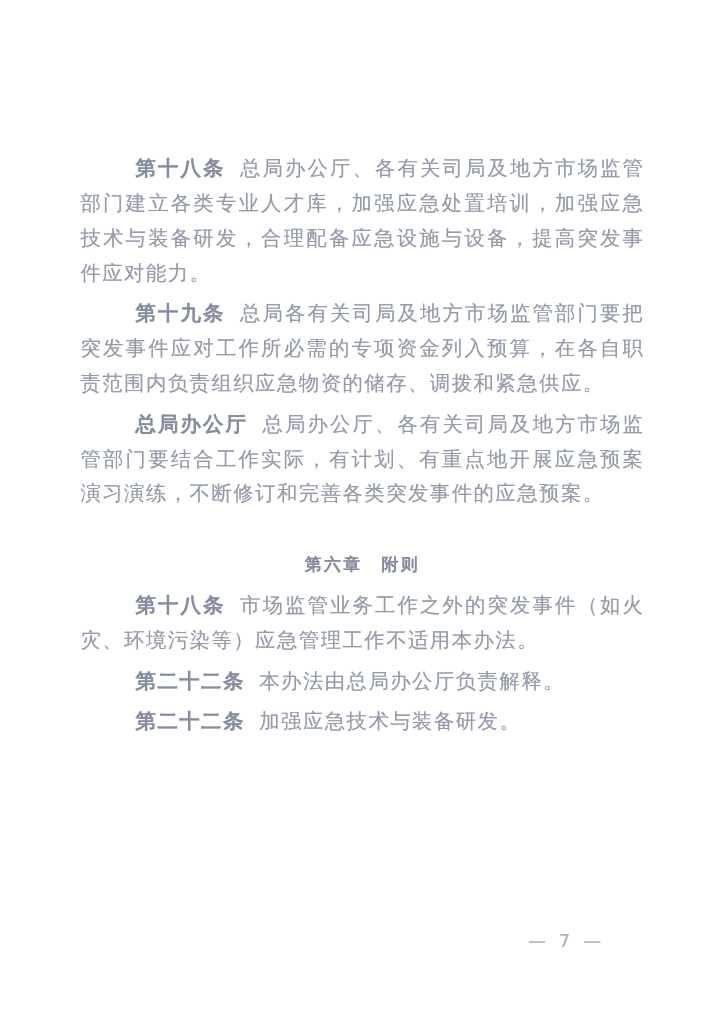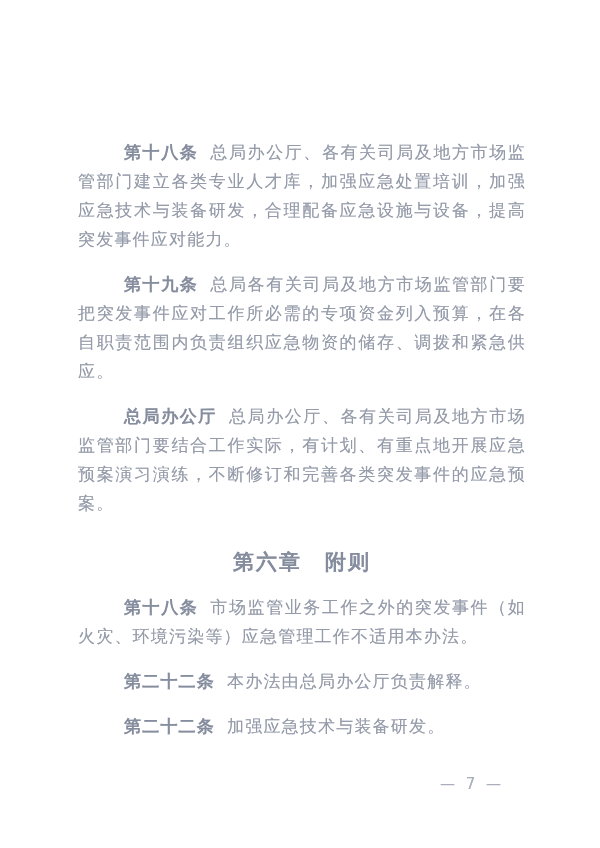--- a/index.html
+++ b/index.html
@@ -17,35 +17,35 @@
     left: 62px;
     width: 480px;
     font-size: 17px;
     line-height: 29px;
     color: #959ba9;
     text-align: justify;
     text-justify: inter-character;
     text-shadow: 0 0 0.6px rgba(150,156,170,0.55);
   }
   .para {
-    margin: 16px;
+    margin: 5px;
     text-indent: 46px;
     letter-spacing: 1.2px;
   }
   .para-gap { margin-top: 4px; }
   .term {
     font-weight: bold;
     color: #868d9e;
     margin-right: 12px;
   }
   .chapter-heading {
     margin: 30px 0 3px 0;
     text-indent: 0;
     text-align: center;
-    font-size: 21px;
+    font-size: 14px;
     font-weight: bold;
     letter-spacing: 2px;
     color: #858c9d;
     line-height: 29px;
   }
   .page-number {
     position: absolute;
     top: 775px;
     right: 96px;
     font-size: 15px;

